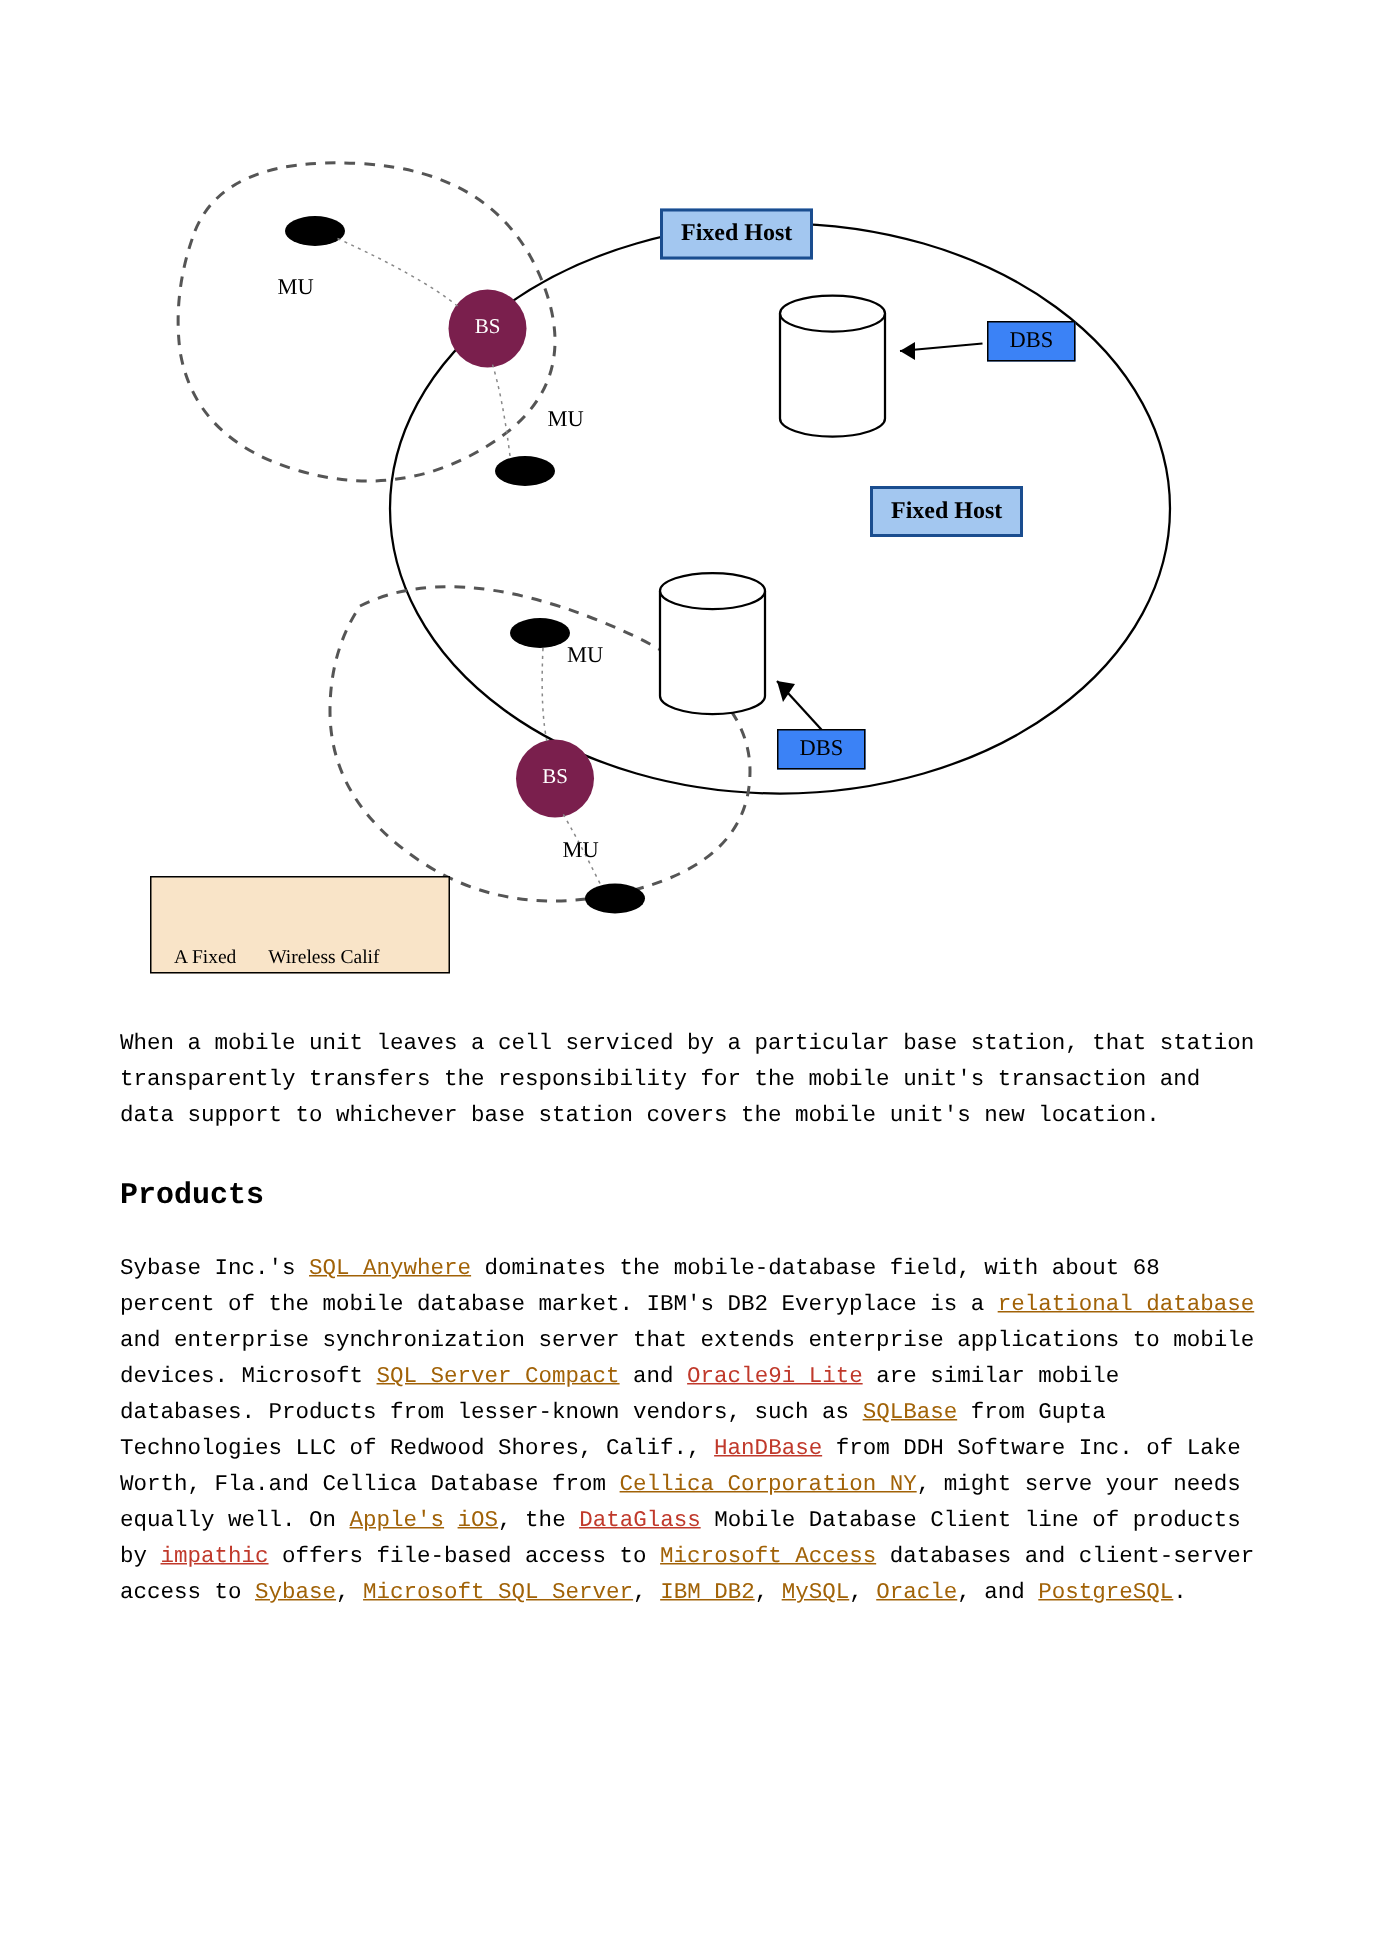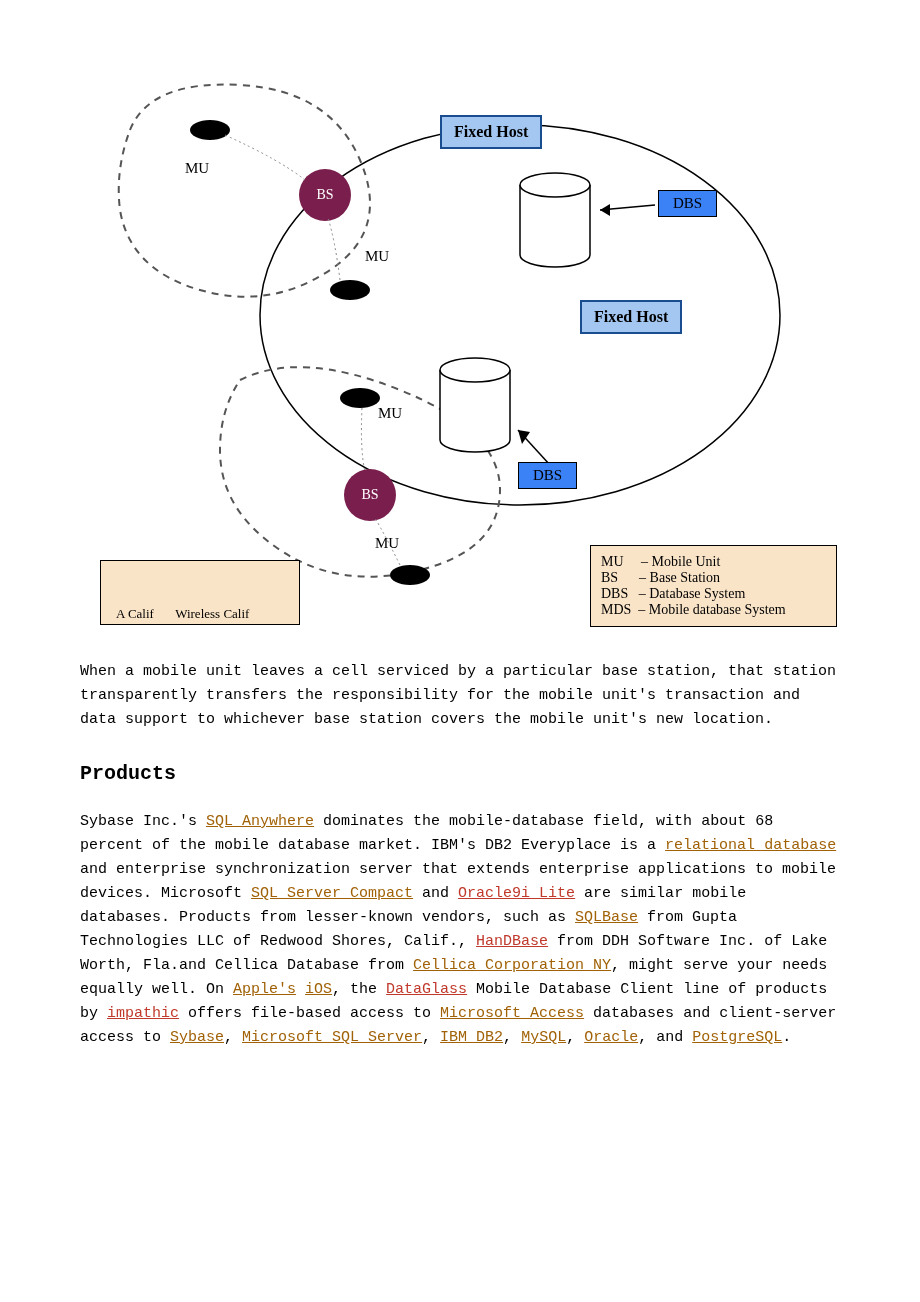--- a/index.html
+++ b/index.html
@@ -3,21 +3,21 @@
 <meta charset="utf-8">
 <style>
 body {
   margin: 0;
   padding: 0;
   background: #fff;
   font-family: "Courier New", monospace;
   width: 920px;
 }
 .page {
-  padding: 70px 80px 60px 80px;
+  padding: 94px 80px 60px 80px;
 }
 .diagram {
   width: 720px;
   height: 560px;
   margin: 0 auto 30px auto;
   position: relative;
 }
 .para {
   font-size: 15px;
   color: #000;
@@ -131,31 +131,25 @@
     <div class="mu-label" style="left:85px;top:90px">MU</div>
     <div class="mu-label" style="left:265px;top:178px">MU</div>
     <div class="mu-label" style="left:278px;top:335px">MU</div>
     <div class="mu-label" style="left:275px;top:465px">MU</div>
 
     <div class="bs-label" style="left:210px;top:117px">BS</div>
     <div class="bs-label" style="left:255px;top:417px">BS</div>
 
     <div class="legend-box" style="left:0;top:490px;width:200px;height:65px;padding-top:45px;box-sizing:border-box">
       <div style="font-family:'Times New Roman',serif;font-size:13px;padding-left:15px">
-        <span>A Calif</span>
+        <span>A Fixed</span>
         <span style="margin-left:18px">Wireless Calif</span>
       </div>
     </div>
 
-    <div class="legend-box" style="left:490px;top:475px;width:225px;padding:8px 10px">
-      <div class="legend-line">MU     – Mobile Unit</div>
-      <div class="legend-line">BS      – Base Station</div>
-      <div class="legend-line">DBS   – Database System</div>
-      <div class="legend-line">MDS  – Mobile database System</div>
-    </div>
   </div>
 
   <div class="para">When a mobile unit leaves a cell serviced by a particular base station, that station transparently transfers the responsibility for the mobile unit's transaction and data support to whichever base station covers the mobile unit's new location.</div>
 
   <div class="heading">Products</div>
 
   <div class="para">
     <span>Sybase Inc.'s </span><a class="link">SQL Anywhere</a><span> dominates the mobile-database field, with about 68 percent of the mobile database market. IBM's DB2 Everyplace is a </span><a class="link">relational database</a><span> and enterprise synchronization server that extends enterprise applications to mobile devices. Microsoft </span><a class="link">SQL Server Compact</a><span> and </span><a class="redlink">Oracle9i Lite</a><span> are similar mobile databases. Products from lesser-known vendors, such as </span><a class="link">SQLBase</a><span> from Gupta Technologies LLC of Redwood Shores, Calif., </span><a class="redlink">HanDBase</a><span> from DDH Software Inc. of Lake Worth, Fla.and Cellica Database from </span><a class="link">Cellica Corporation NY</a><span>, might serve your needs equally well. On </span><a class="link">Apple's</a><span> </span><a class="link">iOS</a><span>, the </span><a class="redlink">DataGlass</a><span> Mobile Database Client line of products by </span><a class="redlink">impathic</a><span> offers file-based access to </span><a class="link">Microsoft Access</a><span> databases and client-server access to </span><a class="link">Sybase</a><span>, </span><a class="link">Microsoft SQL Server</a><span>, </span><a class="link">IBM DB2</a><span>, </span><a class="link">MySQL</a><span>, </span><a class="link">Oracle</a><span>, and </span><a class="link">PostgreSQL</a><span>.</span>
   </div>
 

